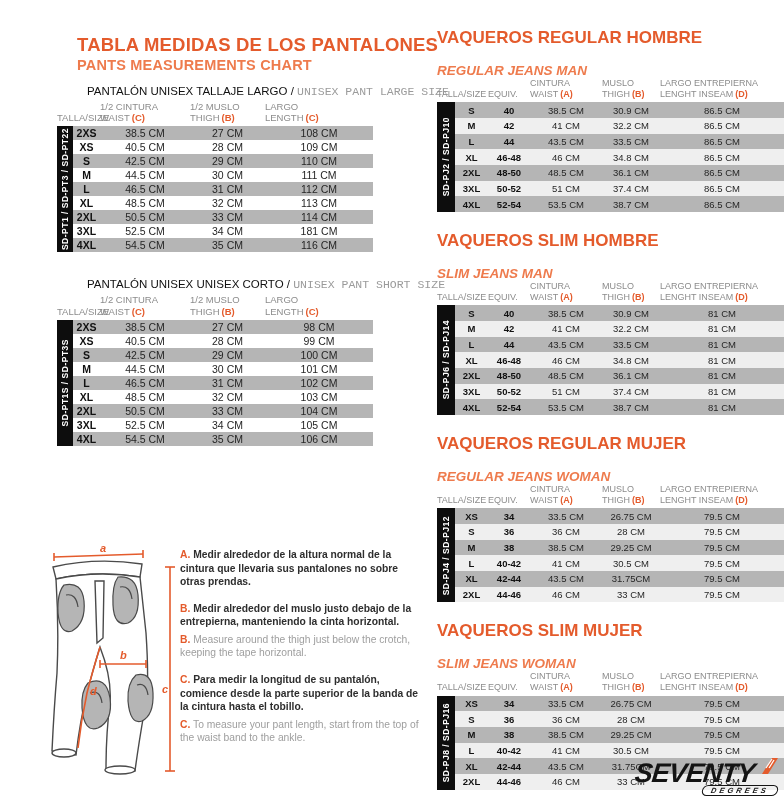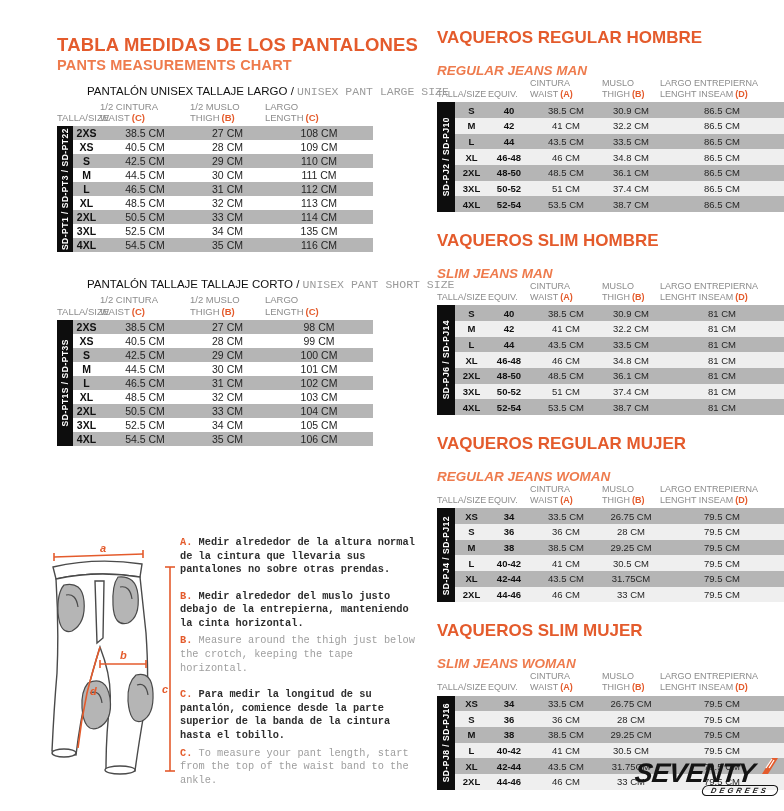--- a/index.html
+++ b/index.html
@@ -38,26 +38,26 @@
   
   .mt-es{color:#e45b2c;font-weight:bold;font-size:18.5px;white-space:nowrap;letter-spacing:.2px;}
   .mt-en{color:#ee7b4d;font-weight:bold;font-size:14.5px;margin-top:1px;letter-spacing:.2px;}
   .ssub{font-size:11.5px;margin-bottom:3px;white-space:nowrap;}
   .ssub .es{font-weight:normal;color:#111;margin-left:30px;}
   .ssub .en{color:#9b9b9b;font-family:Liberation Mono, monospace;}
   .rt-es{color:#e45b2c;font-weight:800;font-size:17px;white-space:nowrap;}
   .rt-en{color:#ee7b4d;font-weight:800;font-size:13.5px;margin-top:15px;font-style:italic;}
   
   .left-col{position:absolute;left:57px;top:34px;width:316px;}
-  .main-title{margin-bottom:12px;}
+  .main-title{margin-bottom:12px;margin-left:20px;}
   .lsection1{margin-bottom:26px;}
   .right-col{position:absolute;left:437px;top:28px;width:347px;}
   .rsection{margin-bottom:19px;}
   
-  .instructions{position:absolute;left:180px;top:536px;width:245px;font-family:Liberation Mono, monospace;}
+  .instructions{position:absolute;left:180px;top:548px;width:245px;}
   .instructions p{margin:0 0 4px 0;font-size:10.3px;line-height:1.32;}
   .instructions p.blockgap{margin-top:13px;}
   .instructions .es-t{color:#2e2e2e;font-weight:bold;}
   .instructions .en-t{color:#9e9e9e;}
   .instructions .ltr{color:#e45b2c;font-weight:bold;}
   
   .diagram{position:absolute;left:40px;top:543px;width:140px;height:242px;}
   
   .logo{position:absolute;left:592px;top:760px;width:186px;display:flex;flex-direction:column;align-items:flex-end;}
   .logo-main{display:flex;align-items:flex-start;}
@@ -145,35 +145,35 @@
           <div class="trow">
             <div class="tcell">2XL</div>
             <div class="tcell">50.5 CM</div>
             <div class="tcell">33 CM</div>
             <div class="tcell">114 CM</div>
           </div>
           <div class="trow">
             <div class="tcell">3XL</div>
             <div class="tcell">52.5 CM</div>
             <div class="tcell">34 CM</div>
-            <div class="tcell">135 CM</div>
+            <div class="tcell">181 CM</div>
           </div>
           <div class="trow">
             <div class="tcell">4XL</div>
             <div class="tcell">54.5 CM</div>
             <div class="tcell">35 CM</div>
             <div class="tcell">116 CM</div>
           </div>
         </div>
     </div>
   </div>
 
   <div class="lsection2">
     <div class="ssub">
-      <span class="es">PANTALÓN TALLAJE TALLAJE CORTO /</span>
+      <span class="es">PANTALÓN UNISEX UNISEX CORTO /</span>
       <span class="en">UNISEX PANT SHORT SIZE</span>
     </div>
     <div class="thead lhead">
       <div class="hc">TALLA/SIZE</div>
       <div class="hc">
         <div>1/2 CINTURA</div>
         <div><span>WAIST</span><span class="letter">(C)</span></div>
       </div>
       <div class="hc">
         <div>1/2 MUSLO</div>

